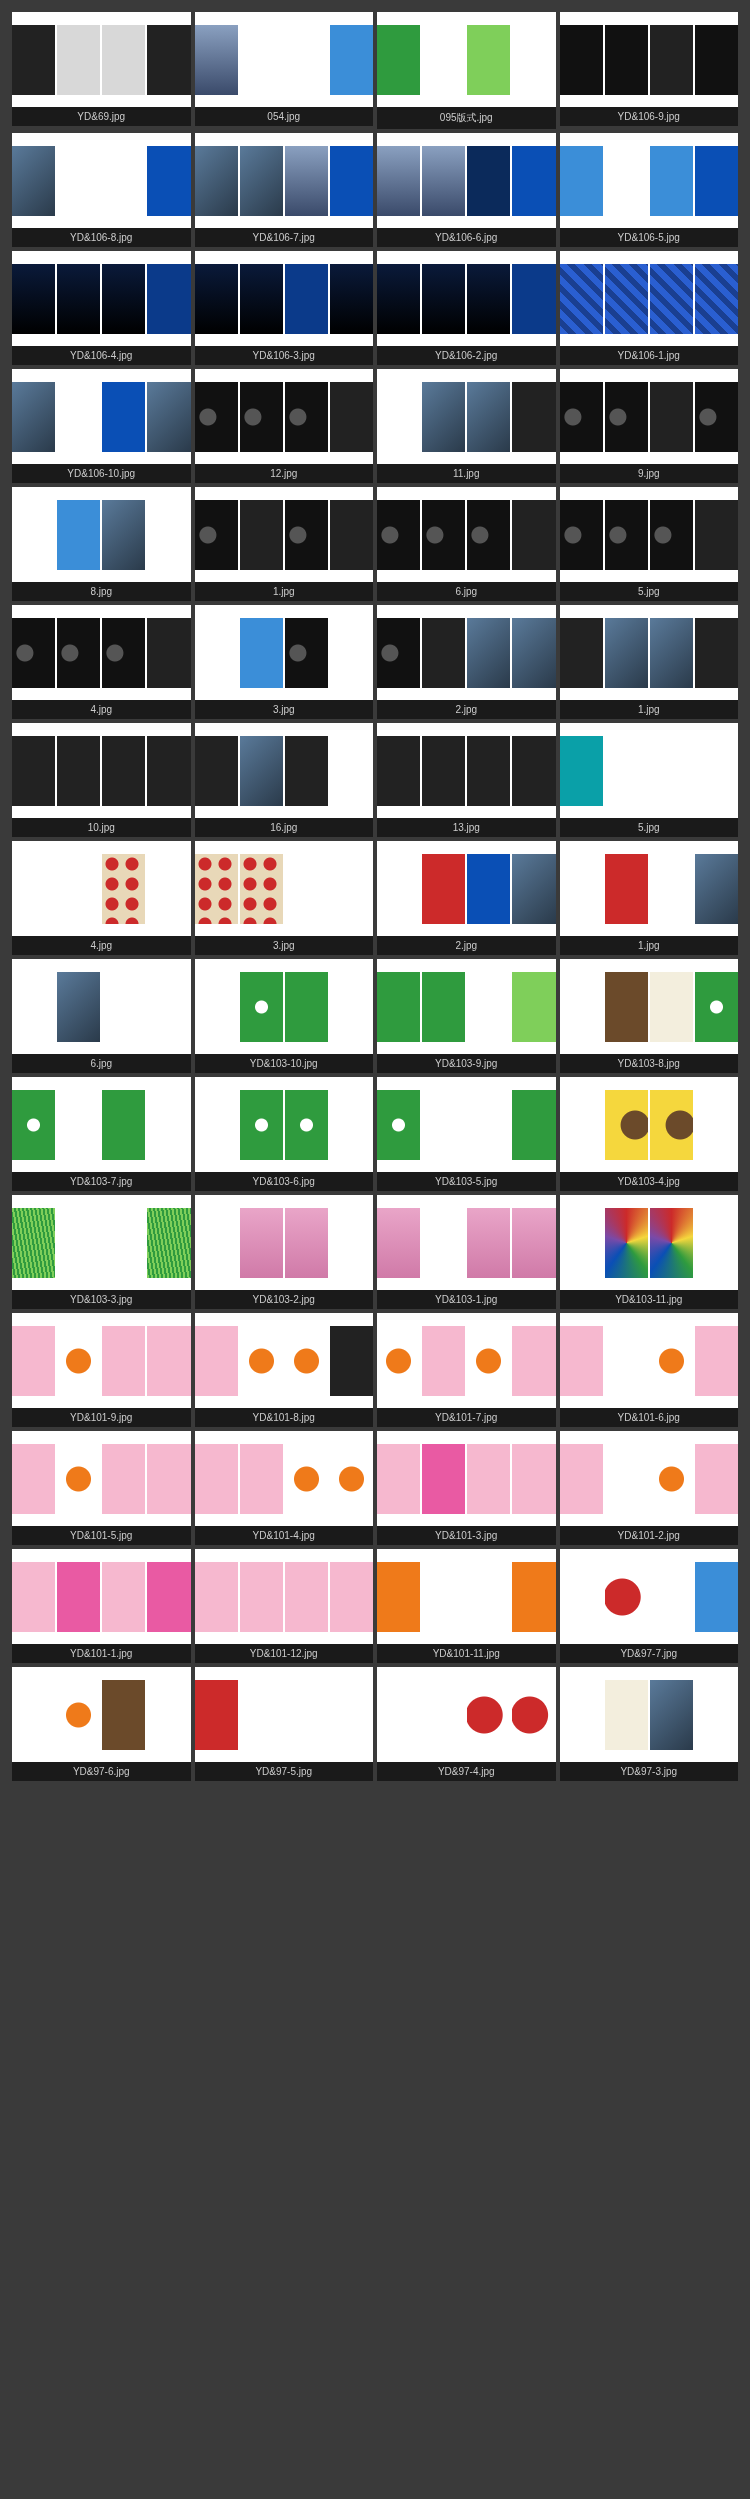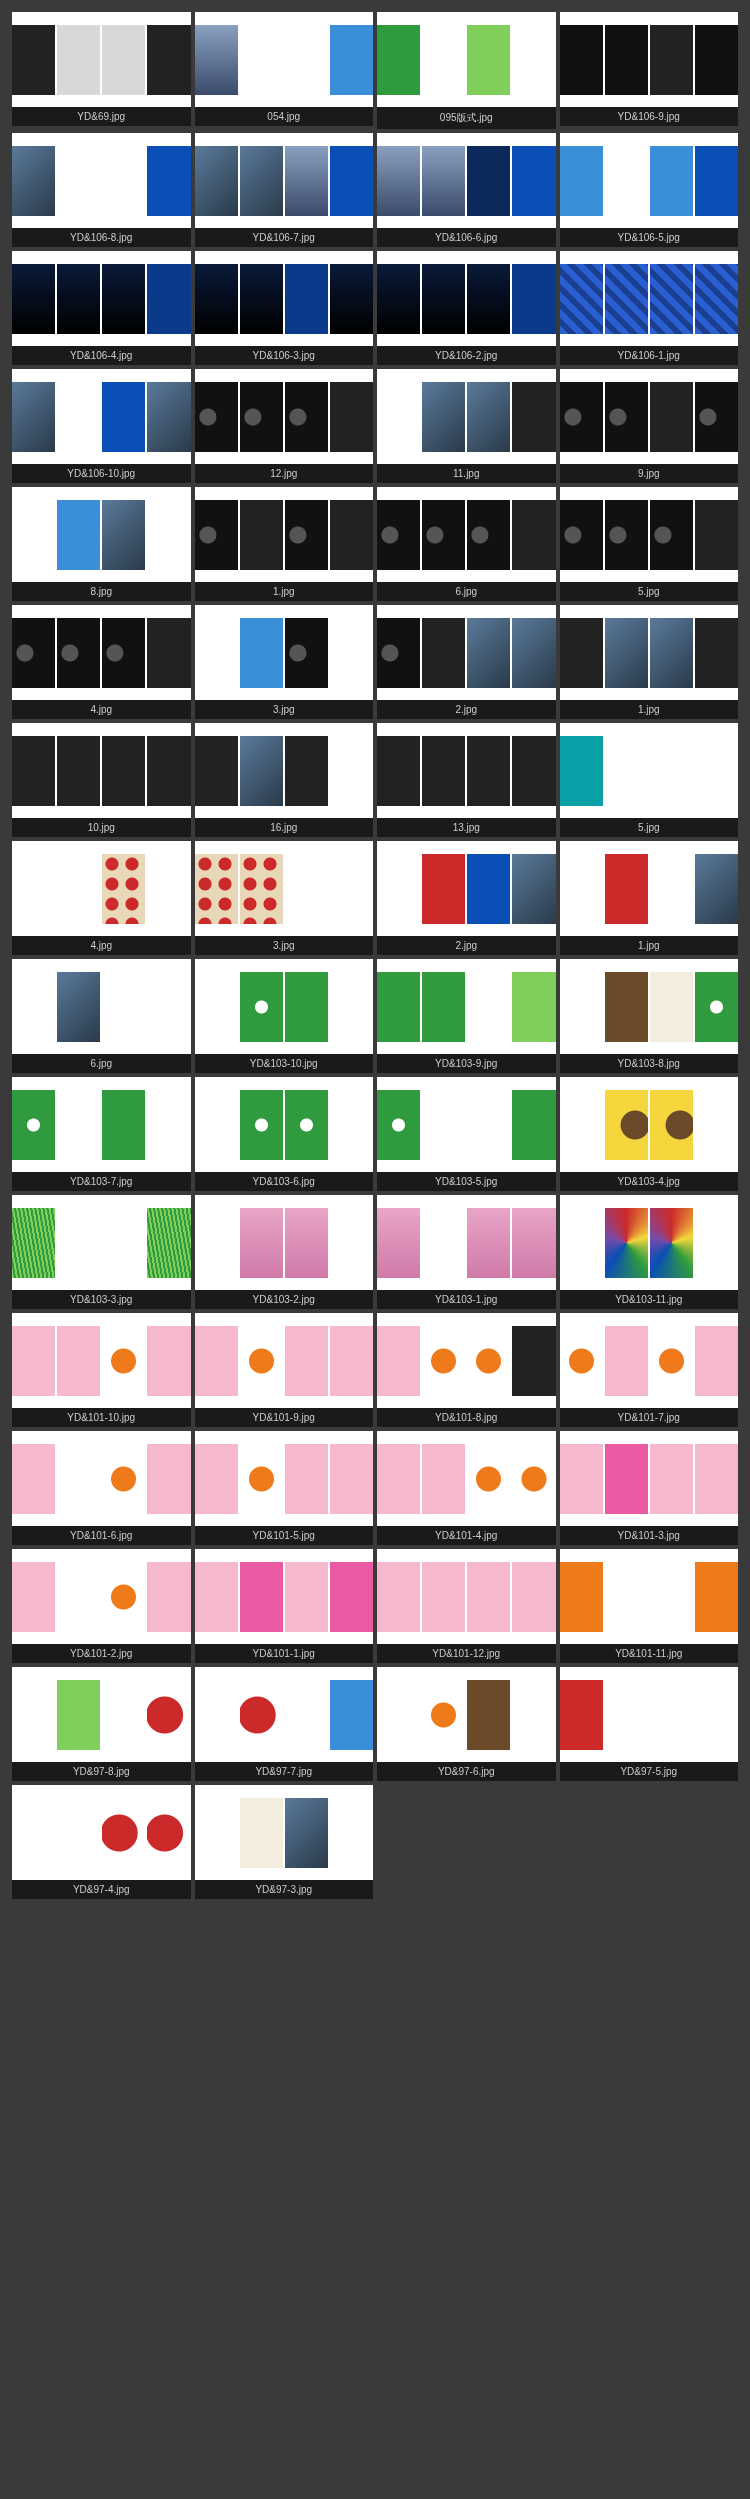--- a/index.html
+++ b/index.html
@@ -550,31 +550,20 @@
           <div class="panel c-pencil"></div>
           <div class="panel c-white"></div>
         </div>
       </div>
       <div class="label-bar">YD&amp;103-11.jpg</div>
     </div>
     <div class="cell">
       <div class="thumb">
         <div class="thumb-inner">
           <div class="panel c-pink"></div>
-          <div class="panel c-pink"></div>
-          <div class="panel c-food"></div>
-          <div class="panel c-pink"></div>
-        </div>
-      </div>
-      <div class="label-bar">YD&amp;101-10.jpg</div>
-    </div>
-    <div class="cell">
-      <div class="thumb">
-        <div class="thumb-inner">
-          <div class="panel c-pink"></div>
           <div class="panel c-food"></div>
           <div class="panel c-pink"></div>
           <div class="panel c-pink"></div>
         </div>
       </div>
       <div class="label-bar">YD&amp;101-9.jpg</div>
     </div>
     <div class="cell">
       <div class="thumb">
         <div class="thumb-inner">
@@ -677,31 +666,20 @@
     <div class="cell">
       <div class="thumb">
         <div class="thumb-inner">
           <div class="panel c-orange"></div>
           <div class="panel c-white"></div>
           <div class="panel c-white"></div>
           <div class="panel c-orange"></div>
         </div>
       </div>
       <div class="label-bar">YD&amp;101-11.jpg</div>
-    </div>
-    <div class="cell">
-      <div class="thumb">
-        <div class="thumb-inner">
-          <div class="panel c-white"></div>
-          <div class="panel c-lgreen"></div>
-          <div class="panel c-white"></div>
-          <div class="panel c-berry"></div>
-        </div>
-      </div>
-      <div class="label-bar">YD&amp;97-8.jpg</div>
     </div>
     <div class="cell">
       <div class="thumb">
         <div class="thumb-inner">
           <div class="panel c-white"></div>
           <div class="panel c-berry"></div>
           <div class="panel c-white"></div>
           <div class="panel c-lblue"></div>
         </div>
       </div>

